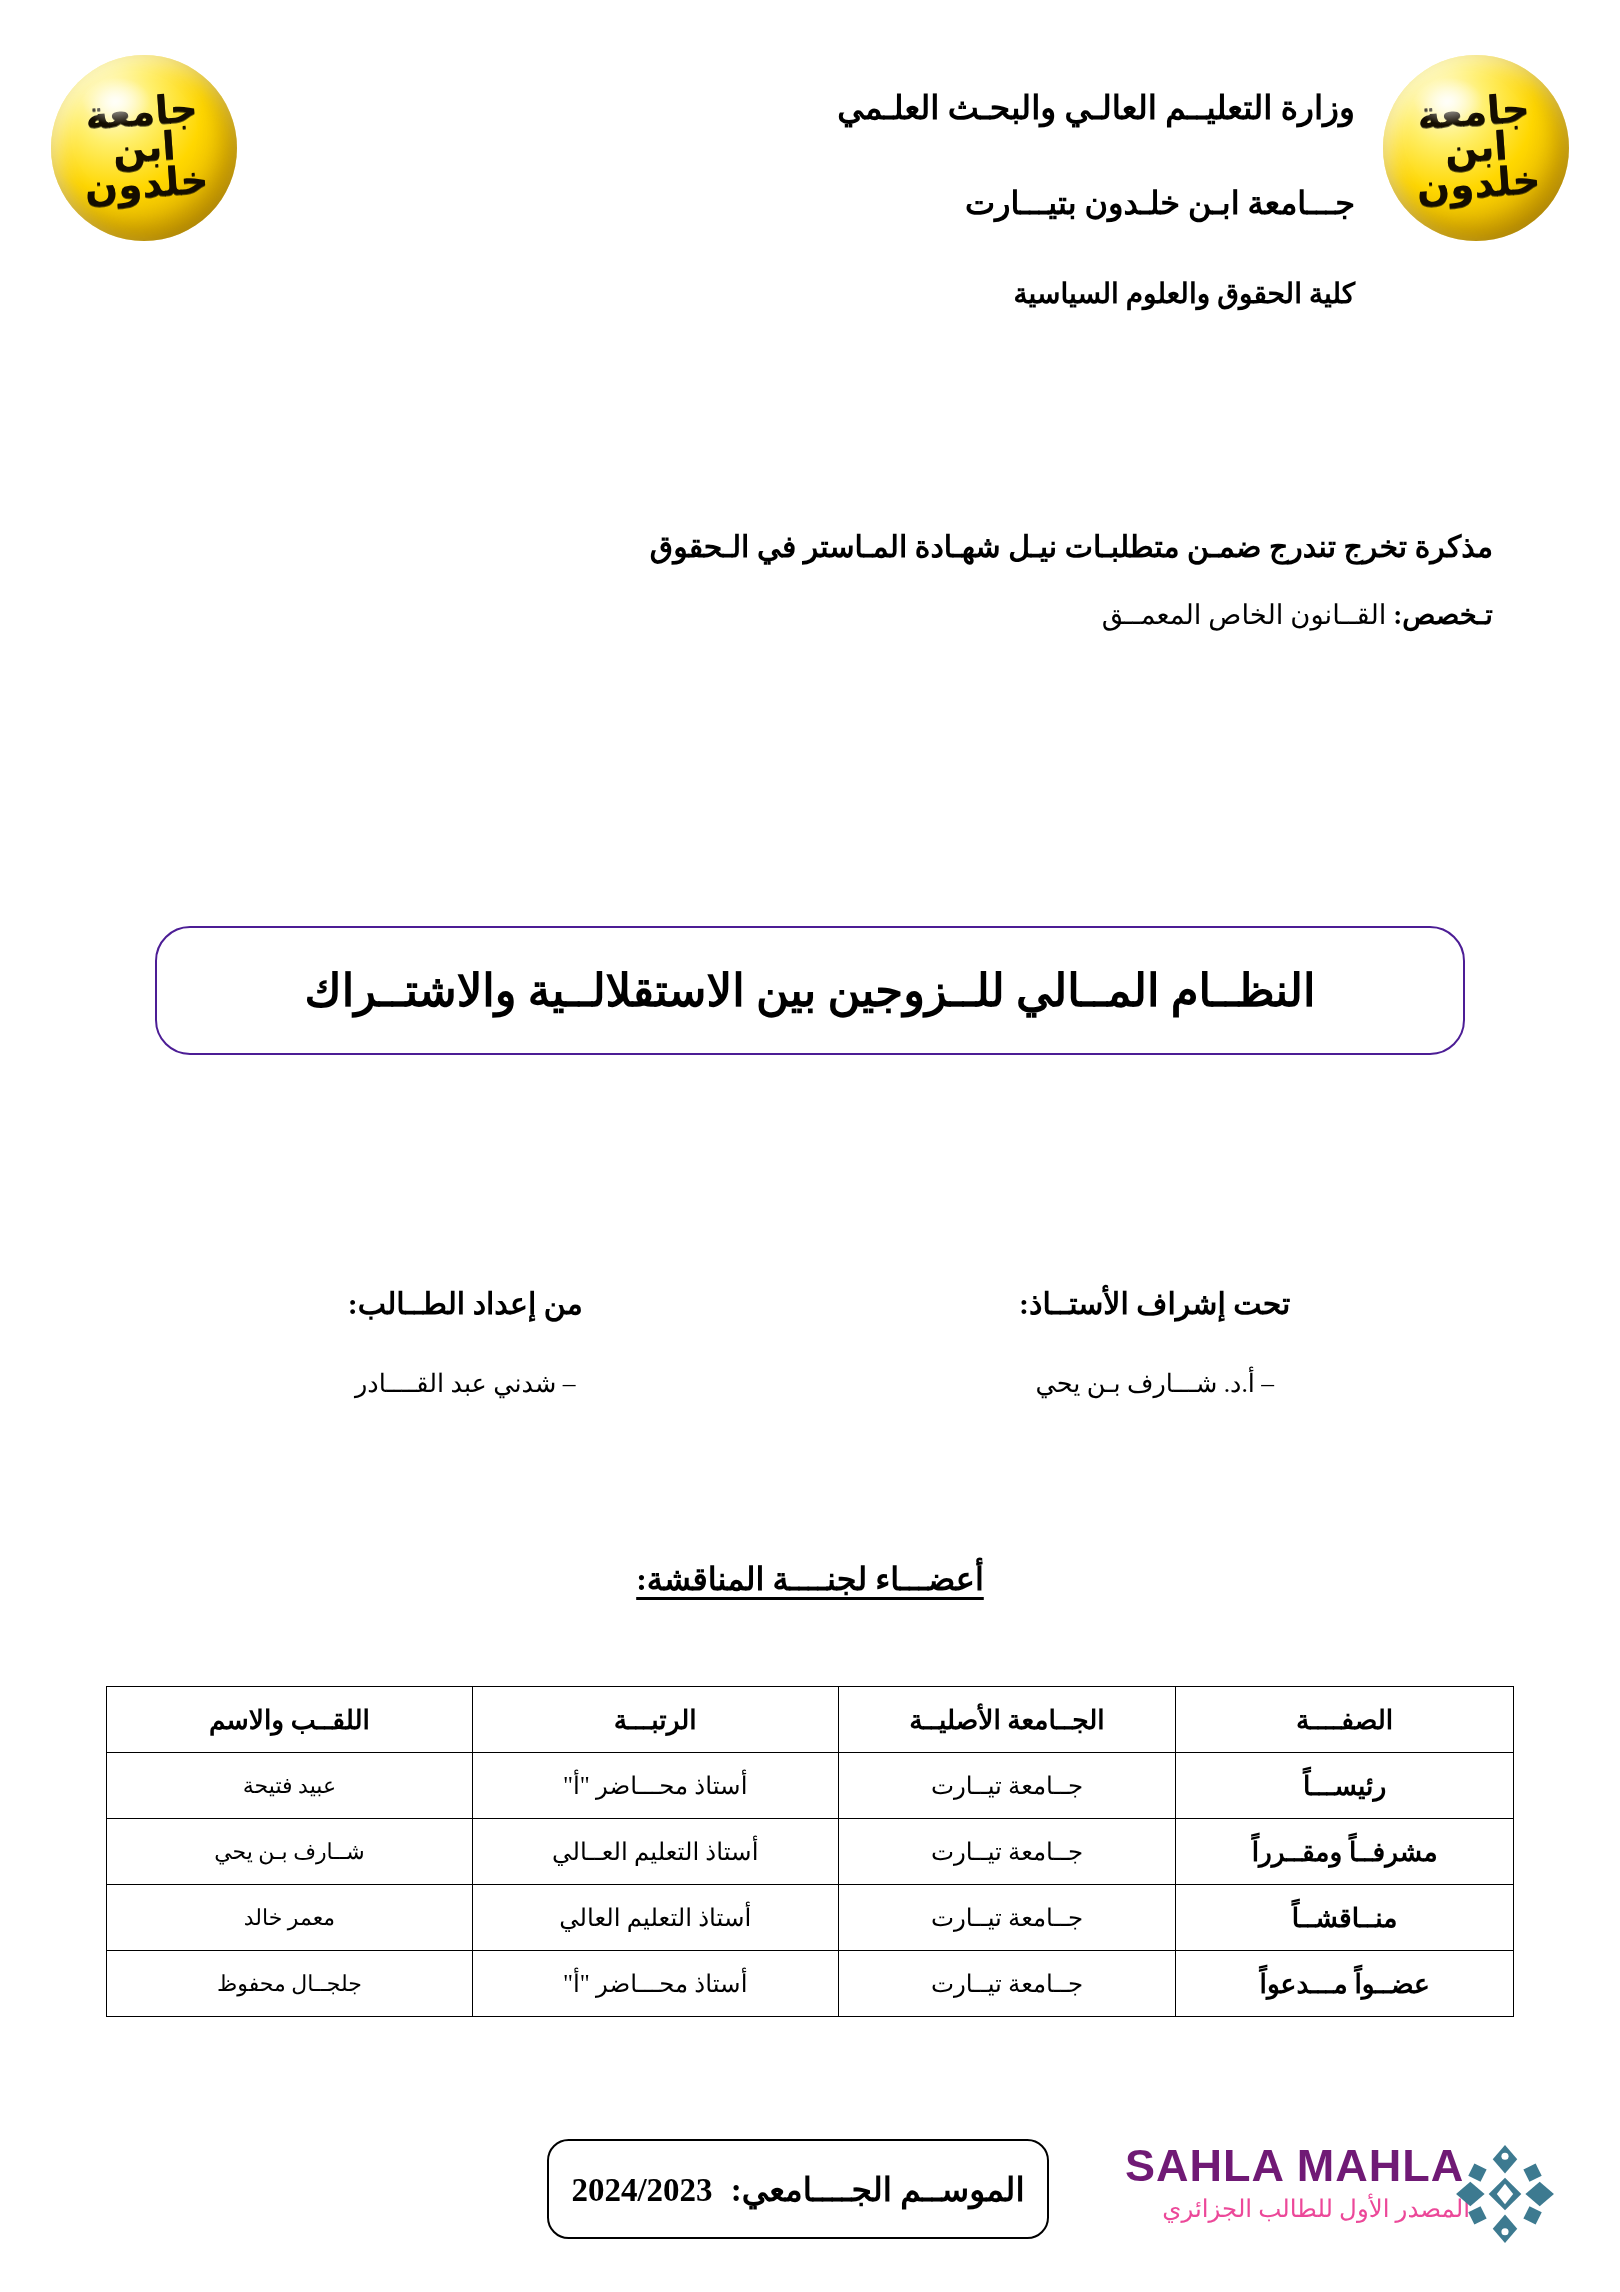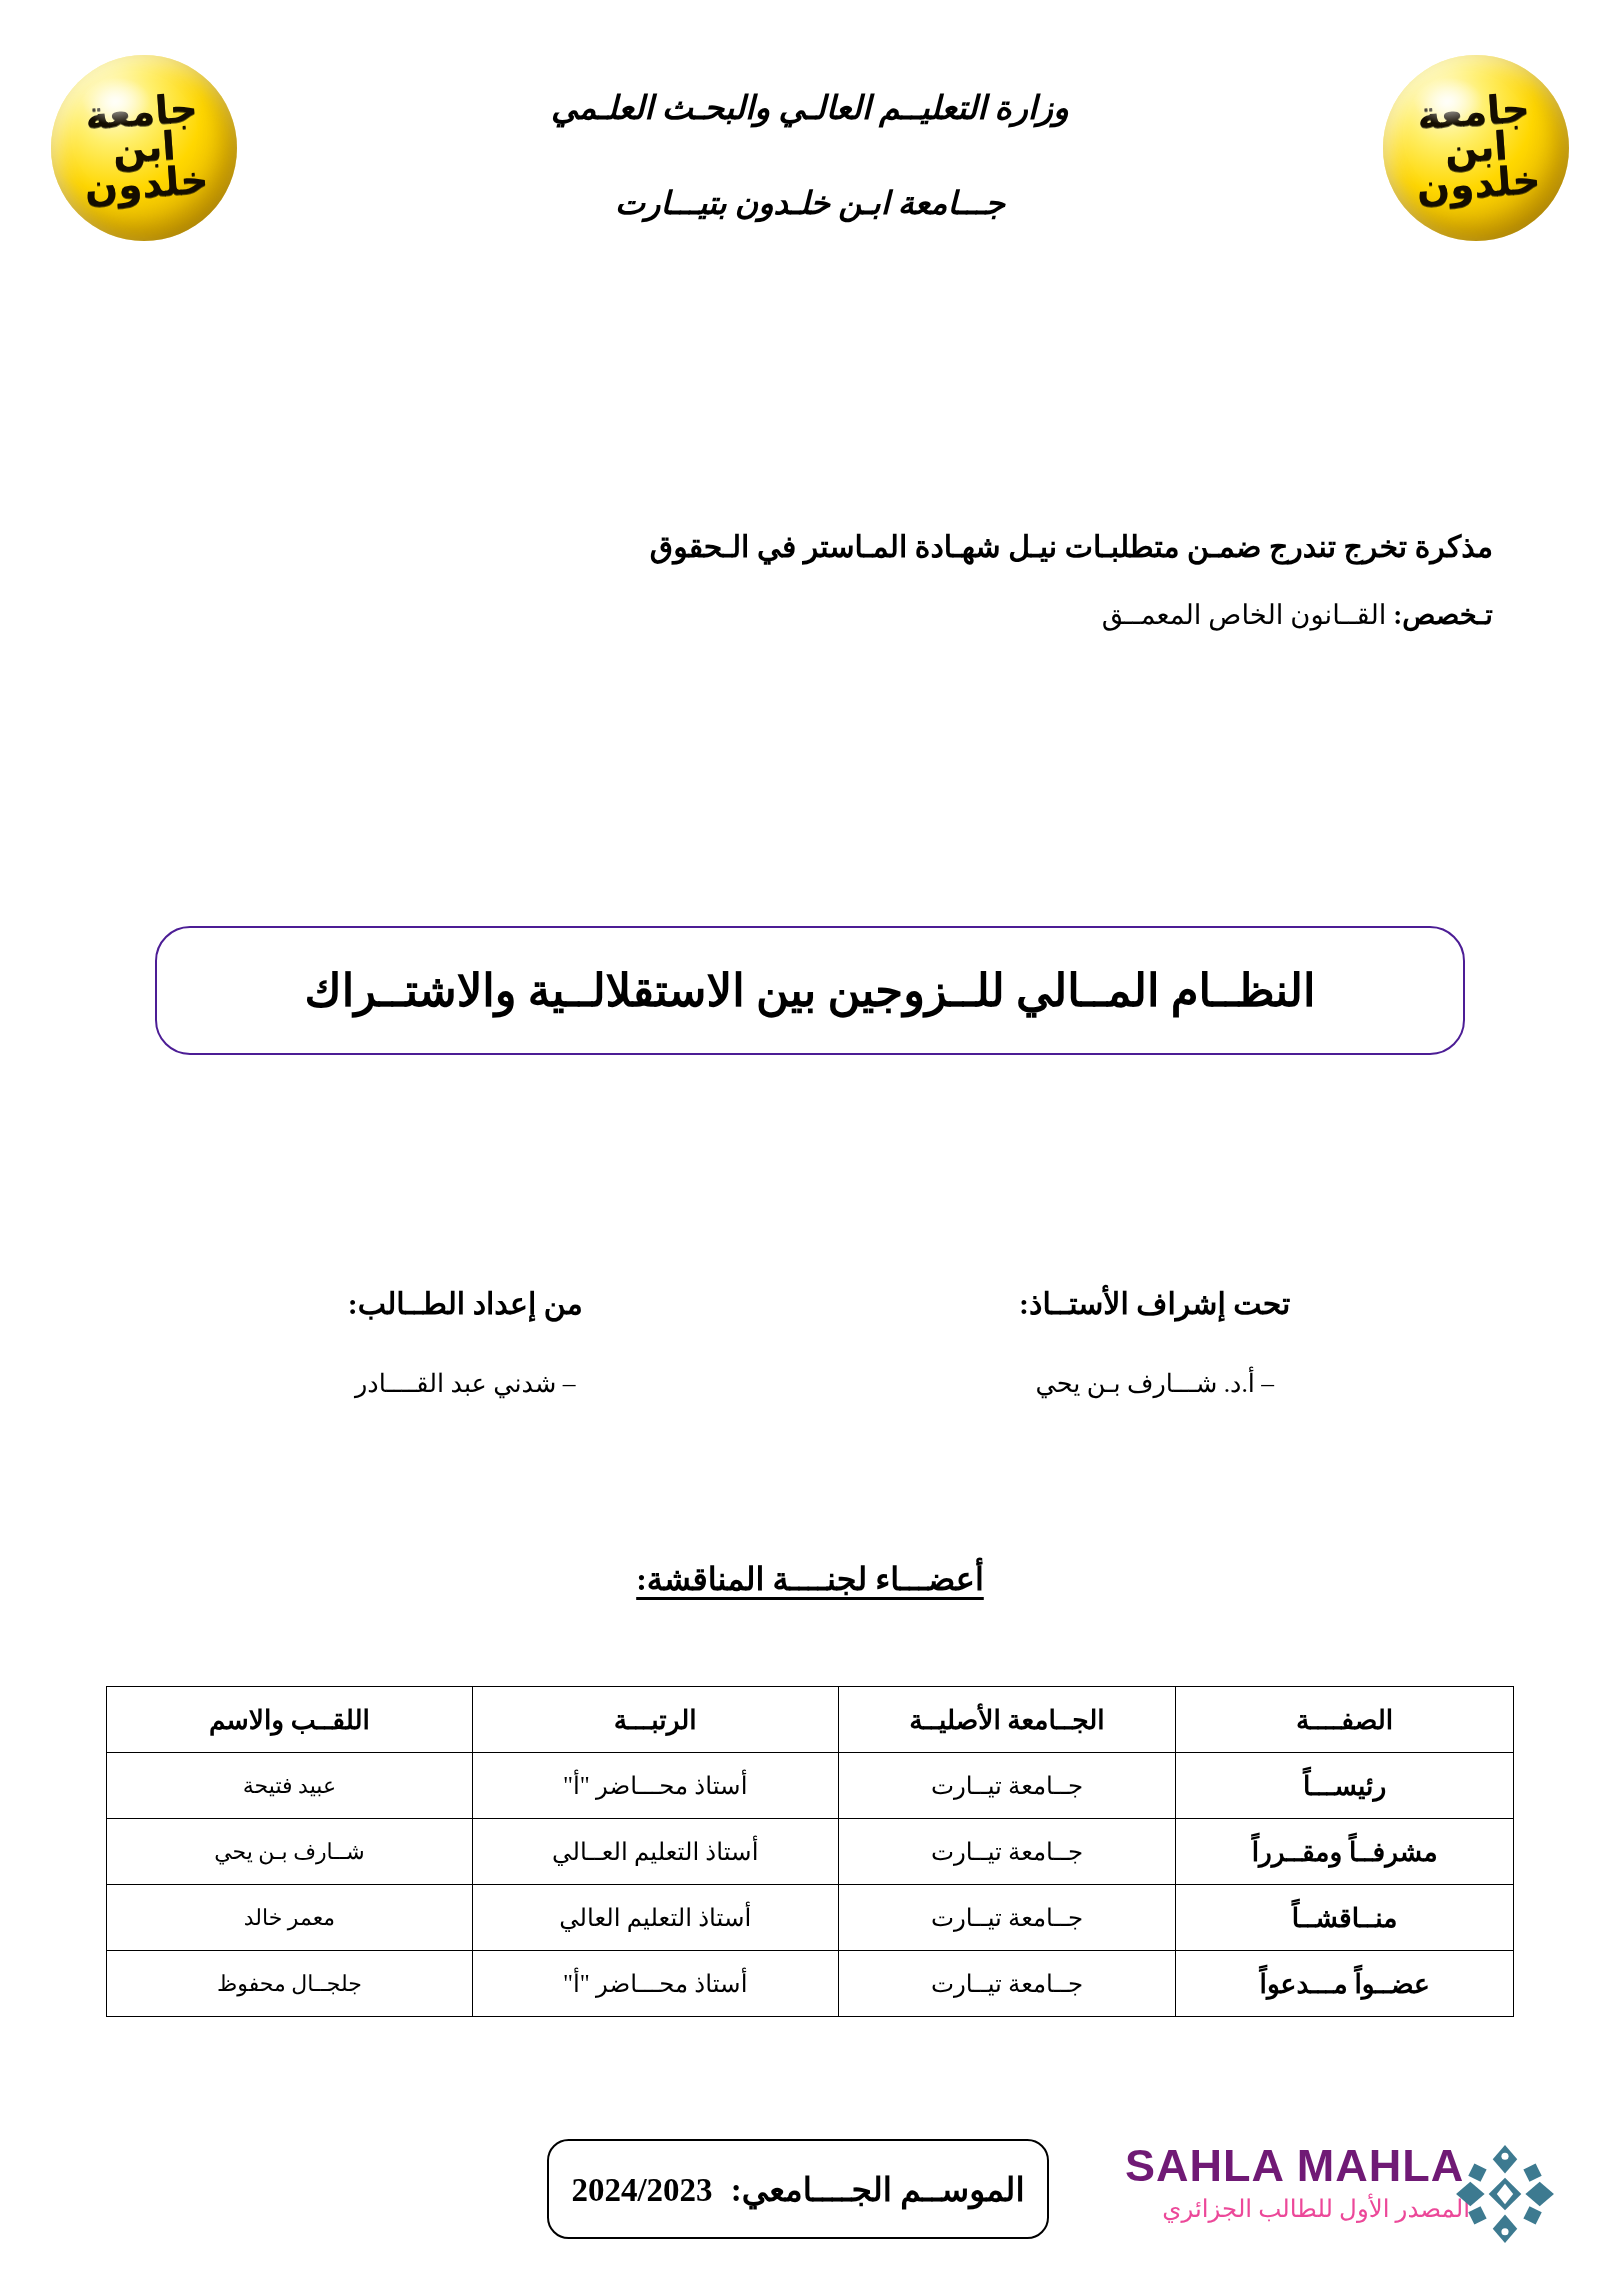--- a/index.html
+++ b/index.html
@@ -70,22 +70,21 @@
     border-radius: 50%;
     background: radial-gradient(ellipse at center, rgba(255,255,255,0.85) 0%, rgba(255,255,255,0) 70%);
     pointer-events: none;
   }
 
   .header-lines {
     position: absolute;
     top: 0;
     left: 265px;
     right: 265px;
-    text-align: center;
-    font-style: italic;
+    text-align: right;
   }
   .h-ministry {
     font-weight: 700;
     font-size: 33px;
     letter-spacing: 0.5px;
     margin-top: 51px;
   }
   .h-university {
     font-weight: 700;
     font-size: 32px;
@@ -301,20 +300,21 @@
     </div>
 
     <div class="logo logo-right">
       <div class="calli">جامعة ابن خلدون</div>
       <div class="glossdot"></div>
     </div>
 
     <div class="header-lines">
       <div class="h-ministry">وزارة التعليــم العالـي والبحـث العلـمي</div>
       <div class="h-university">جـــامعة ابـن خلـدون بتيـــارت</div>
+      <div class="h-faculty">كلية الحقوق والعلوم السياسية</div>
     </div>
   </div>
 
   <div class="degree-block">
     <div class="degree-line">مذكرة تخرج تندرج ضمـن متطلبـات نيـل شهـادة المـاستر في الـحقوق</div>
     <div class="specialty-line">
       <span class="lbl">تـخصص:</span>
       <span>القــانون الخاص المعمــق</span>
     </div>
   </div>

